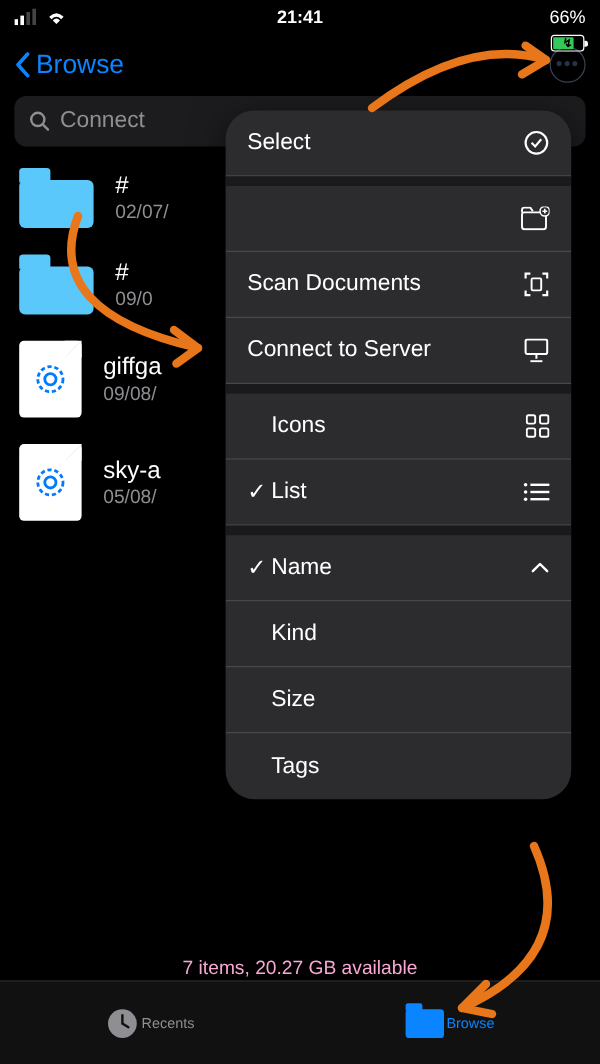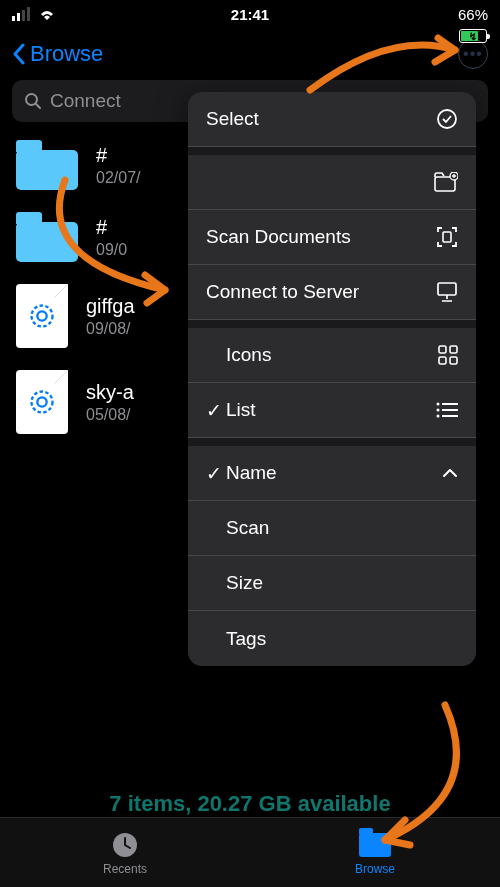--- a/index.html
+++ b/index.html
@@ -30,33 +30,33 @@
     .folder-body { position: absolute; bottom: 0; width: 100%; height: 40px; background: #5ac8fa; border-radius: 5px; }
     .folder-tab { position: absolute; top: 0; left: 0; width: 26px; height: 12px; background: #5ac8fa; border-radius: 3px 3px 0 0; }
     .file-icon { width: 52px; height: 64px; background: #fff; border-radius: 4px; display: flex; align-items: center; justify-content: center; position: relative; }
     .file-icon::before { content: ''; position: absolute; top: 0; right: 0; width: 14px; height: 14px; background: linear-gradient(135deg, #fff 0%, #fff 48%, #ddd 50%, #fff 52%); border-bottom-left-radius: 2px; }
     .gear { width: 28px; height: 28px; color: #007aff; }
     .item-text { flex: 1; }
     .item-name { font-size: 20px; color: #fff; }
     .item-date { font-size: 16px; color: #8e8e93; margin-top: 2px; }
 
     
-    .menu { position: absolute; top: 92px; right: 24px; width: 288px; background: #2c2c2e; border-radius: 14px; overflow: hidden; box-shadow: 0 8px 30px rgba(0,0,0,.6); }
+    .menu { position: absolute; top: 92px; right: 24px; width: 288px; background: #2c2c2e; border-radius: 24px; overflow: hidden; box-shadow: 0 8px 30px rgba(0,0,0,.6); }
     .menu-item { display: flex; align-items: center; height: 55px; padding: 0 18px; border-bottom: 0.5px solid #48484a; font-size: 19px; color: #fff; }
     .menu-item:last-child { border-bottom: none; }
     .menu-label { flex: 1; }
     .menu-icon { margin-left: auto; color: #fff; }
     .menu .check { width: 20px; display: inline-block; }
     .menu .indent { padding-left: 38px; }
     .divider { height: 8px; background: #1a1a1c; }
 
     
-    .footer-info { position: absolute; bottom: 70px; width: 100%; text-align: center; font-size: 22px; font-weight: 700; color: #0f766e; }
+    .footer-info { position: absolute; bottom: 70px; width: 100%; text-align: center; font-size: 16px; font-weight: 400; color: #f9a8d4; }
     .tabbar { position: absolute; bottom: 0; width: 100%; height: 70px; background: #111111; display: flex; border-top: 0.5px solid #2a2a2c; }
-    .tabbar-item { flex: 1; display: flex; flex-direction: column; align-items: center; justify-content: center; gap: 2px; font-size: 12px; }
+    .tabbar-item { flex: 1; display: flex; flex-direction: row; align-items: center; justify-content: center; gap: 2px; font-size: 12px; }
     .tabbar-item.active { color: #0a84ff; }
     .tabbar-item.inactive { color: #8e8e93; }
     .tab-icon { height: 30px; display: flex; align-items: center; justify-content: center; }
     .tab-folder { width: 32px; height: 24px; background: #0a84ff; border-radius: 3px; position: relative; }
     .tab-folder::before { content: ''; position: absolute; top: -5px; left: 0; width: 14px; height: 6px; background: #0a84ff; border-radius: 2px 2px 0 0; }
 
     
     .arrow { position: absolute; pointer-events: none; }
   </style>
 </head>
@@ -213,21 +213,21 @@
   </div>
   <div class="divider"></div>
   <div class="menu-item">
     <span class="check">✓</span>
     <span class="menu-label">Name</span>
     <svg class="menu-icon" width="16" height="10" viewBox="0 0 16 10">
         <path d="M2 8 L8 2 L14 8" stroke="#fff" stroke-width="2" fill="none" stroke-linecap="round" stroke-linejoin="round"></path>
       </svg>
   </div>
   <div class="menu-item indent">
-    <span class="menu-label">Scan</span>
+    <span class="menu-label">Kind</span>
   </div>
   <div class="menu-item indent">
     <span class="menu-label">Size</span>
   </div>
   <div class="menu-item indent">
     <span class="menu-label">Tags</span>
   </div>
 </div>
 
 <div class="footer-info">7 items, 20.27 GB available</div>

